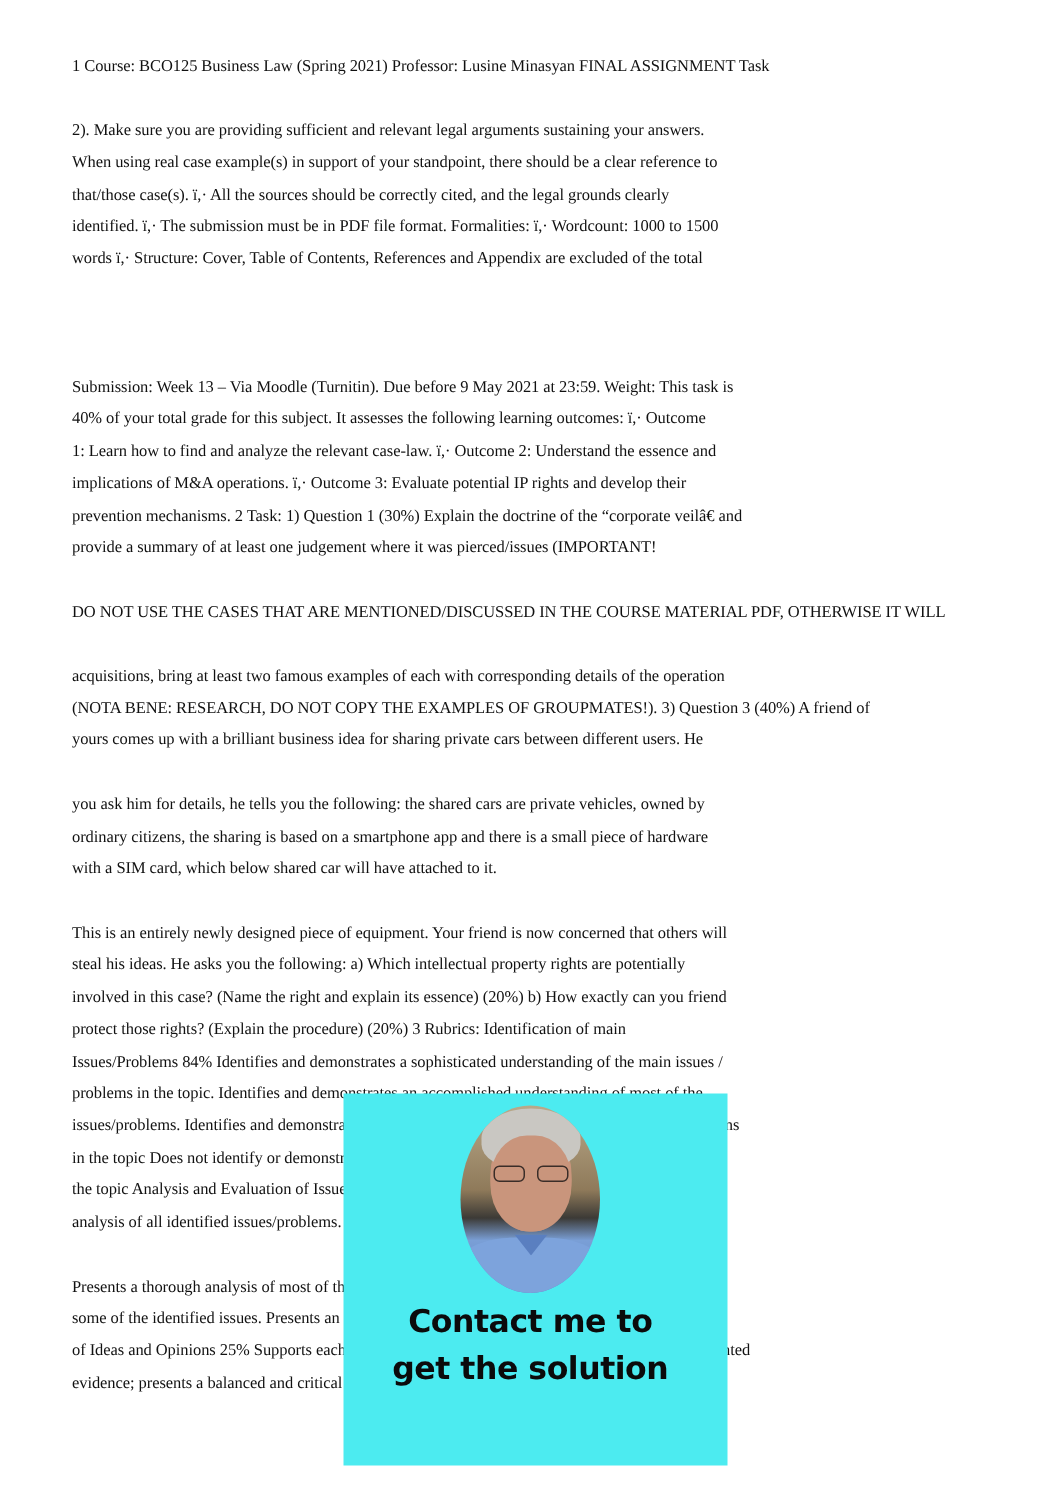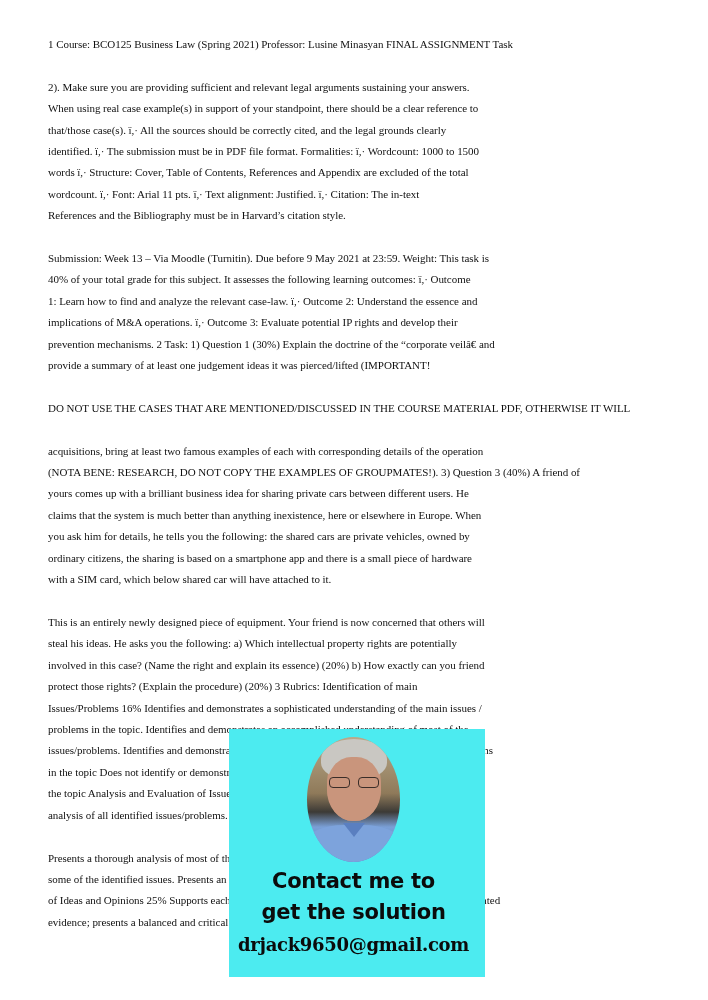--- a/index.html
+++ b/index.html
@@ -72,44 +72,41 @@
 </head>
 <body>
 
 <div class="page">
   <div class="line" style="top:36px">1 Course: BCO125 Business Law (Spring 2021) Professor: Lusine Minasyan FINAL ASSIGNMENT Task</div>
   <div class="line" style="top:79px">2). Make sure you are providing sufficient and relevant legal arguments sustaining your answers.</div>
   <div class="line" style="top:100px">When using real case example(s) in support of your standpoint, there should be a clear reference to</div>
   <div class="line" style="top:122px">that/those case(s). ï,· All the sources should be correctly cited, and the legal grounds clearly</div>
   <div class="line" style="top:143px">identified. ï,· The submission must be in PDF file format. Formalities: ï,· Wordcount: 1000 to 1500</div>
   <div class="line" style="top:164px">words ï,· Structure: Cover, Table of Contents, References and Appendix are excluded of the total</div>
-  <div class="line" style="top:186px">wordcount. ï,· Font: Arial 11 pts. ï,· Text alignment: Justified. ï,· Citation: The in-text</div>
-  <div class="line" style="top:207px">References and the Bibliography must be in Harvard’s citation style.</div>
 
   <div class="line" style="top:250px">Submission: Week 13 – Via Moodle (Turnitin). Due before 9 May 2021 at 23:59. Weight: This task is</div>
   <div class="line" style="top:271px">40% of your total grade for this subject. It assesses the following learning outcomes: ï,· Outcome</div>
   <div class="line" style="top:293px">1: Learn how to find and analyze the relevant case-law. ï,· Outcome 2: Understand the essence and</div>
   <div class="line" style="top:314px">implications of M&amp;A operations. ï,· Outcome 3: Evaluate potential IP rights and develop their</div>
   <div class="line" style="top:336px">prevention mechanisms. 2 Task: 1) Question 1 (30%) Explain the doctrine of the “corporate veilâ€ and</div>
-  <div class="line" style="top:357px">provide a summary of at least one judgement ideas it was pierced/lifted (IMPORTANT!</div>
+  <div class="line" style="top:357px">provide a summary of at least one judgement where it was pierced/issues (IMPORTANT!</div>
 
   <div class="line" style="top:400px">DO NOT USE THE CASES THAT ARE MENTIONED/DISCUSSED IN THE COURSE MATERIAL PDF, OTHERWISE IT WILL</div>
   <div class="line" style="top:443px">acquisitions, bring at least two famous examples of each with corresponding details of the operation</div>
   <div class="line" style="top:464px">(NOTA BENE: RESEARCH, DO NOT COPY THE EXAMPLES OF GROUPMATES!). 3) Question 3 (40%) A friend of</div>
   <div class="line" style="top:485px">yours comes up with a brilliant business idea for sharing private cars between different users. He</div>
-  <div class="line" style="top:507px">claims that the system is much better than anything inexistence, here or elsewhere in Europe. When</div>
   <div class="line" style="top:550px">ordinary citizens, the sharing is based on a smartphone app and there is a small piece of hardware</div>
   <div class="line" style="top:528px">you ask him for details, he tells you the following: the shared cars are private vehicles, owned by</div>
   <div class="line" style="top:571px">with a SIM card, which below shared car will have attached to it.</div>
 
   <div class="line" style="top:635px">steal his ideas. He asks you the following: a) Which intellectual property rights are potentially</div>
   <div class="line" style="top:614px">This is an entirely newly designed piece of equipment. Your friend is now concerned that others will</div>
   <div class="line" style="top:657px">involved in this case? (Name the right and explain its essence) (20%) b) How exactly can you friend</div>
   <div class="line" style="top:678px">protect those rights? (Explain the procedure) (20%) 3 Rubrics: Identification of main</div>
-  <div class="line" style="top:700px">Issues/Problems 16% Identifies and demonstrates a sophisticated understanding of the main issues /</div>
+  <div class="line" style="top:700px">Issues/Problems 84% Identifies and demonstrates a sophisticated understanding of the main issues /</div>
   <div class="line" style="top:721px">problems in the topic. Identifies and demonstrates an accomplished understanding of most of the</div>
   <div class="line" style="top:742px">issues/problems. Identifies and demonstrates acceptable understanding of some of the issues/problems</div>
   <div class="line" style="top:764px">in the topic Does not identify or demonstrate understanding of most of the issues/problems in</div>
   <div class="line" style="top:785px">the topic Analysis and Evaluation of Issues/Problems 25% Presents an insightful and thorough</div>
   <div class="line" style="top:807px">analysis of all identified issues/problems.</div>
 
   <div class="line" style="top:850px">Presents a thorough analysis of most of the issues identified. Presents a superficial analysis of</div>
   <div class="line" style="top:871px">some of the identified issues. Presents an incomplete analysis of the identified issues. Development</div>
   <div class="line" style="top:892px">of Ideas and Opinions 25% Supports each idea with extensive, critical arguments and well- documented</div>
   <div class="line" style="top:914px">evidence; presents a balanced and critical view; interpretation is both reasonable and objective.</div>
@@ -121,15 +118,14 @@
       <div class="face"></div>
       <div class="hair"></div>
       <div class="face" style="top:20px;height:64px;"></div>
       <div class="glasses">
         <span class="l"></span>
           <span class="r"></span>
       </div>
     </div>
     <div class="cta l1">Contact me to</div>
     <div class="cta l2">get the solution</div>
-    <div class="email">drjack9650@gmail.com</div>
   </div>
 </div>
 
 </body></html>

